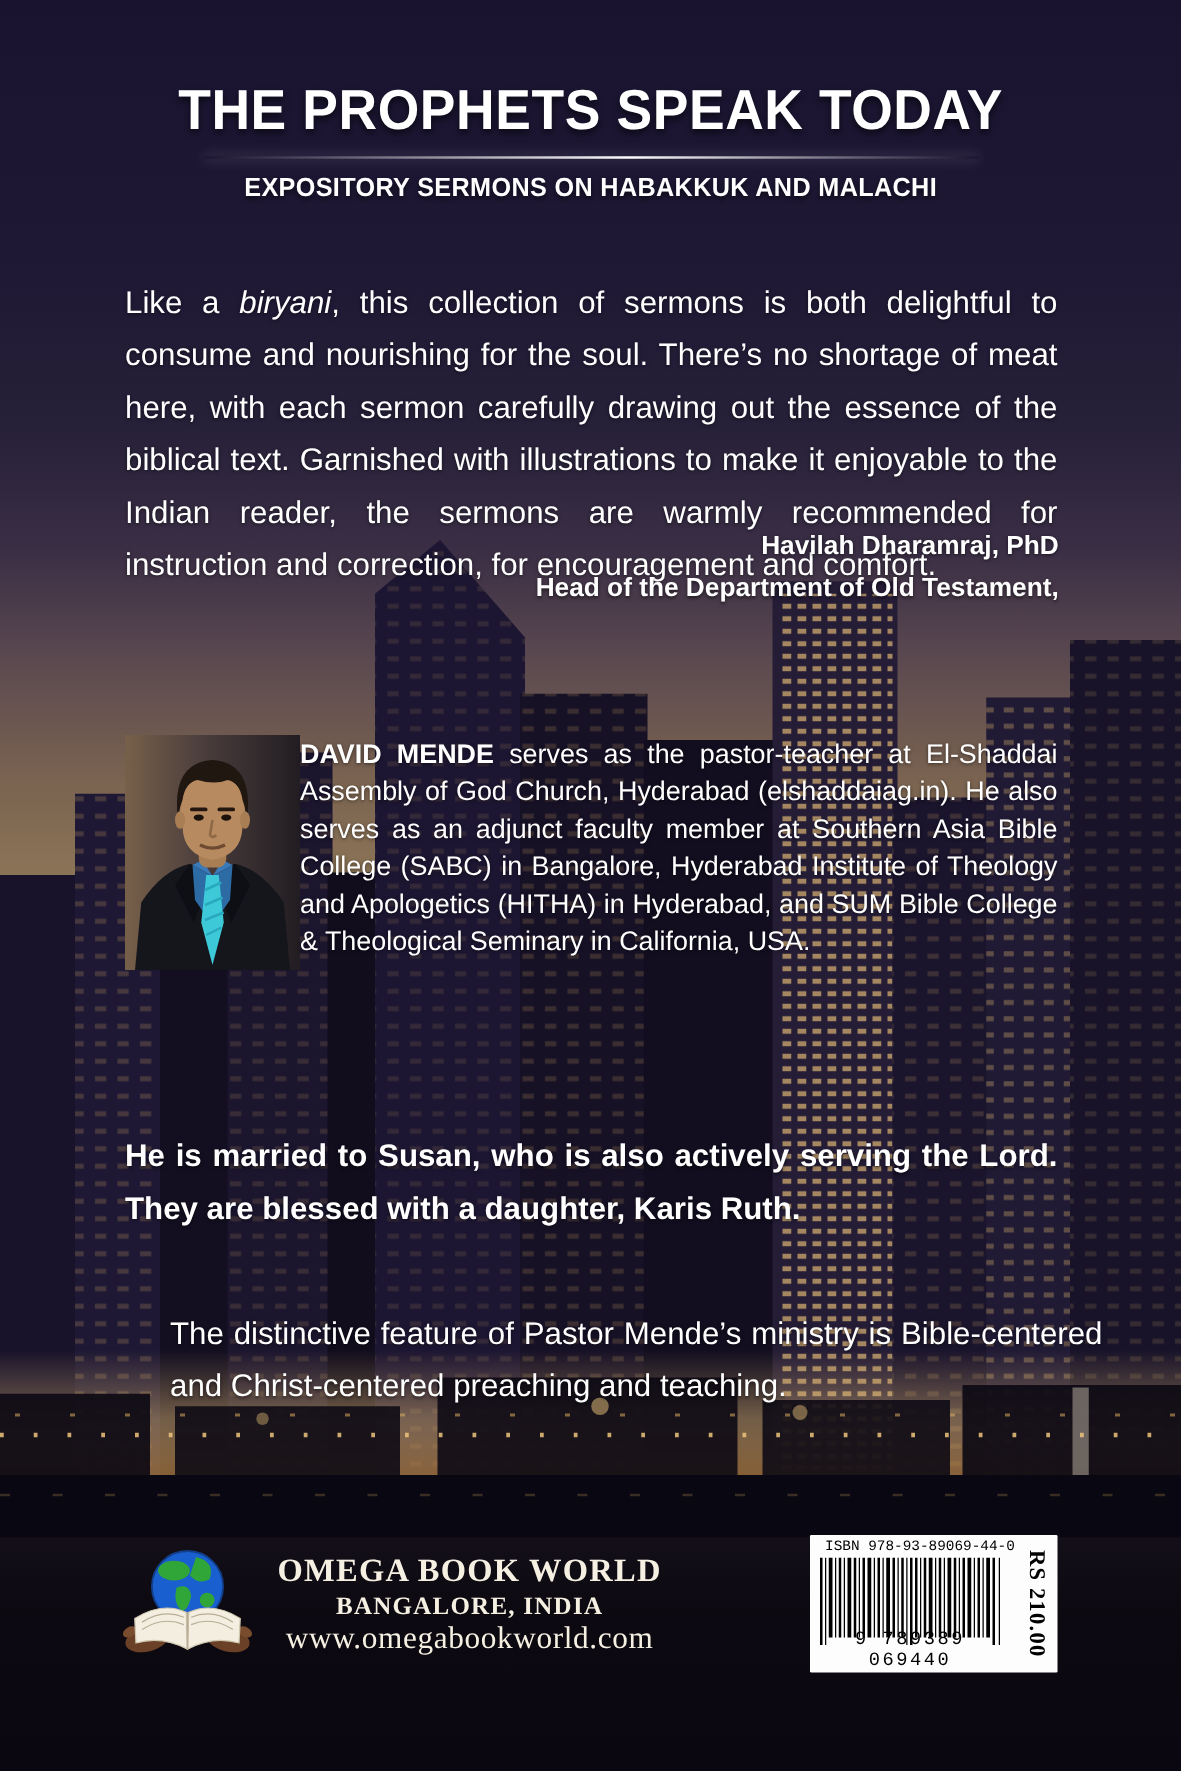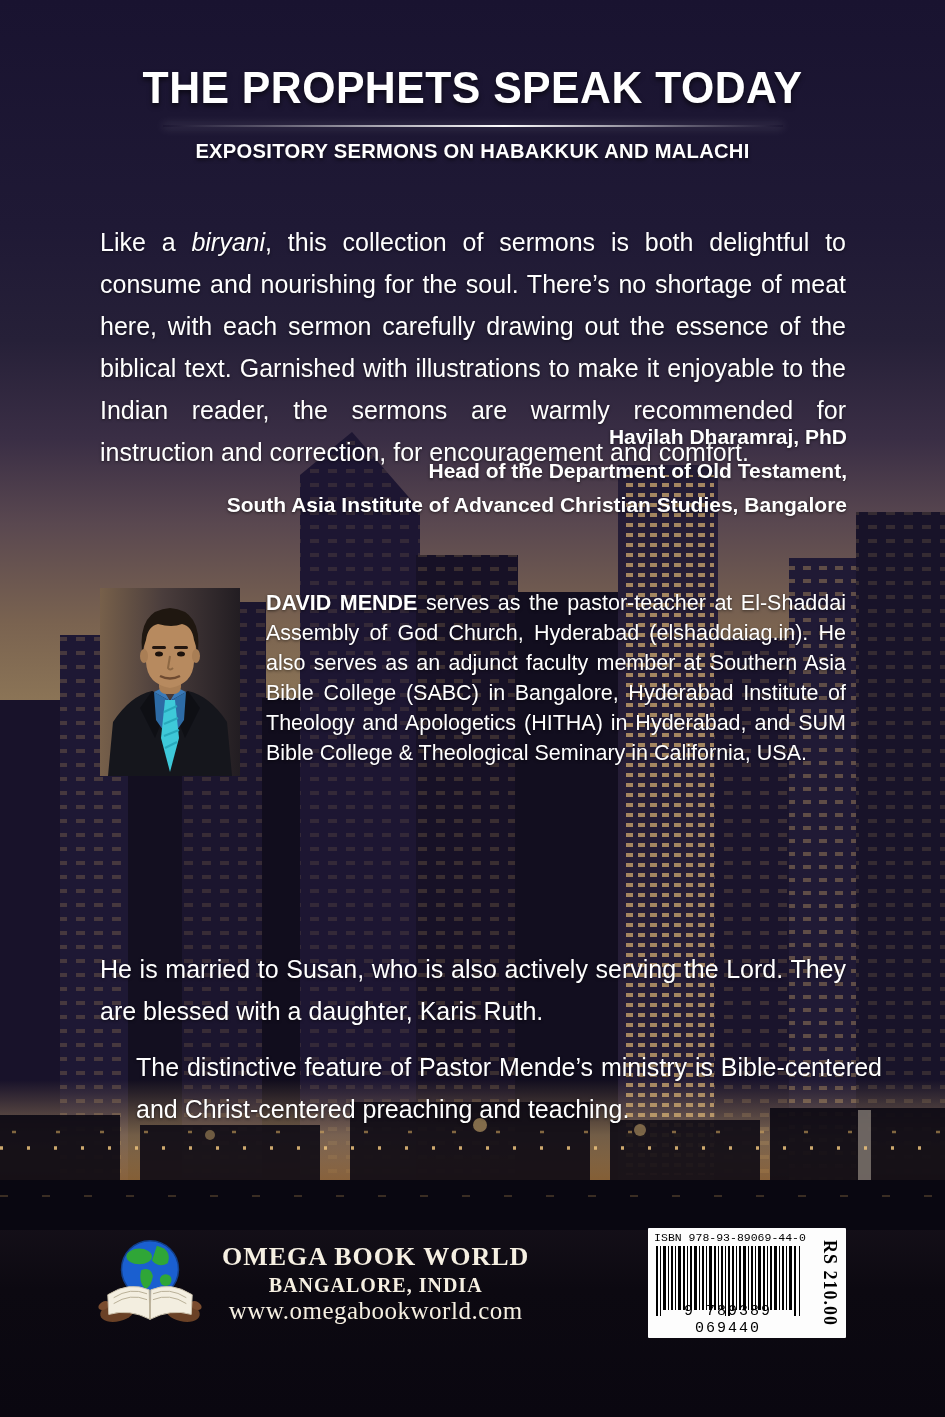--- a/index.html
+++ b/index.html
@@ -39,41 +39,41 @@
   .blurb{top:221px;}
   .italic{font-style:italic;}
   .bold{font-weight:bold;}
 
   .attribution{
     position:absolute;top:420px;right:98px;text-align:right;
     font-size:21px;font-weight:bold;line-height:34px;
     text-shadow:0 1px 3px rgba(0,0,0,.6);
   }
 
-  .bio-row{position:absolute;top:588px;left:100px;width:746px;display:flex;gap:26px;}
+  .bio-row{position:absolute;top:588px;left:100px;width:746px;display:flex;gap:0;}
   .photo{width:140px;height:188px;flex:none;display:block;}
   .bio-text{
     margin:0;font-size:21.5px;line-height:30px;text-align:justify;flex:1;
     text-shadow:0 1px 3px rgba(0,0,0,.55);
   }
-  .para2{top:820px;} .para3{top:948px;} .para4{top:1046px;margin-left:36px;}
+  .para2{top:820px;} .para3{top:904px;font-weight:bold;} .para4{top:1046px;margin-left:36px;}
 
   .publisher{position:absolute;left:96px;top:1232px;display:flex;align-items:center;gap:18px;}
   .pub-icon{width:108px;height:100px;display:block;}
   .pub-text{text-align:center;color:#f6f0e2;font-family:"Liberation Serif",serif;}
   .pub-name{font-size:26px;font-weight:bold;letter-spacing:1px;line-height:30px;}
   .pub-loc{font-size:20px;font-weight:bold;letter-spacing:1px;line-height:26px;}
   .pub-web{font-size:25px;letter-spacing:.5px;line-height:25px;}
 
   .barcode{
     position:absolute;left:648px;top:1228px;width:198px;height:110px;
     background:#fdfdfd;color:#000;border-radius:1px;
   }
   .isbn-label{
-    position:absolute;top:3px;left:0;width:164px;text-align:center;
+    position:absolute;top:3px;left:12px;width:164px;text-align:left;
     font-family:"Liberation Mono",monospace;font-size:11.5px;letter-spacing:0;
   }
   .bars{position:absolute;left:6px;top:18px;width:152px;height:72px;display:block;}
   .barcode-digits{
     position:absolute;bottom:1px;left:0;width:160px;text-align:center;
     font-family:"Liberation Mono",monospace;font-size:15px;letter-spacing:2px;
   }
   .price{
     position:absolute;left:127px;top:45px;width:110px;height:20px;
     transform:rotate(90deg);transform-origin:center;
@@ -148,21 +148,20 @@
     <h1 class="title">THE PROPHETS SPEAK TODAY</h1>
     <div class="divider"></div>
     <h2 class="subtitle">EXPOSITORY SERMONS ON HABAKKUK AND MALACHI</h2>
   </header>
 
   <p class="body-par blurb"><span>Like a </span><span class="italic">biryani</span><span>, this collection of sermons is both delightful to consume and nourishing for the soul. There’s no shortage of meat here, with each sermon carefully drawing out the essence of the biblical text. Garnished with illustrations to make it enjoyable to the Indian reader, the sermons are warmly recommended for instruction and correction, for encouragement and comfort.</span></p>
 
   <div class="attribution">
     <div>Havilah Dharamraj, PhD</div>
     <div>Head of the Department of Old Testament,</div>
-    <div>South Asia Institute of Advanced Christian Studies, Bangalore</div>
   </div>
 
   <div class="bio-row">
     <svg class="photo" viewBox="0 0 140 188" aria-hidden="true">
       <defs>
         <linearGradient id="pbg" x1="0" y1="0" x2="1" y2="0">
           <stop offset="0" stop-color="#77604a"></stop>
           <stop offset="0.45" stop-color="#4a3d3c"></stop>
           <stop offset="1" stop-color="#221d22"></stop>
         </linearGradient>

